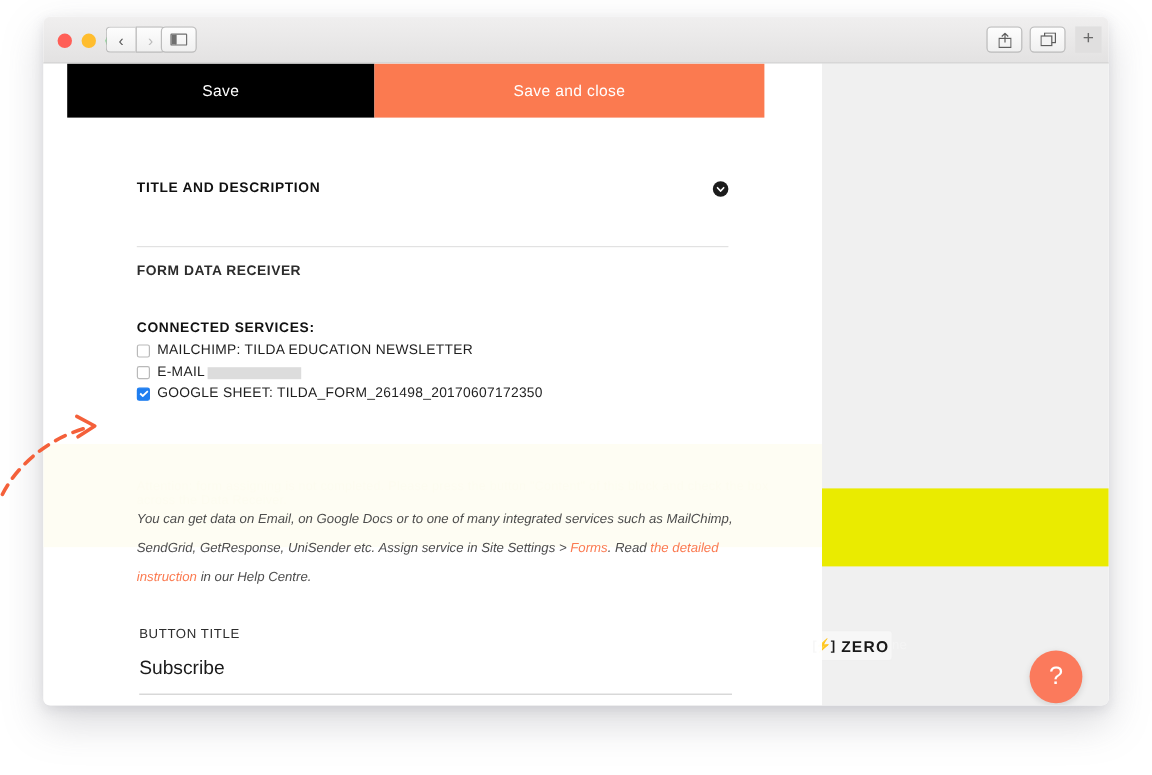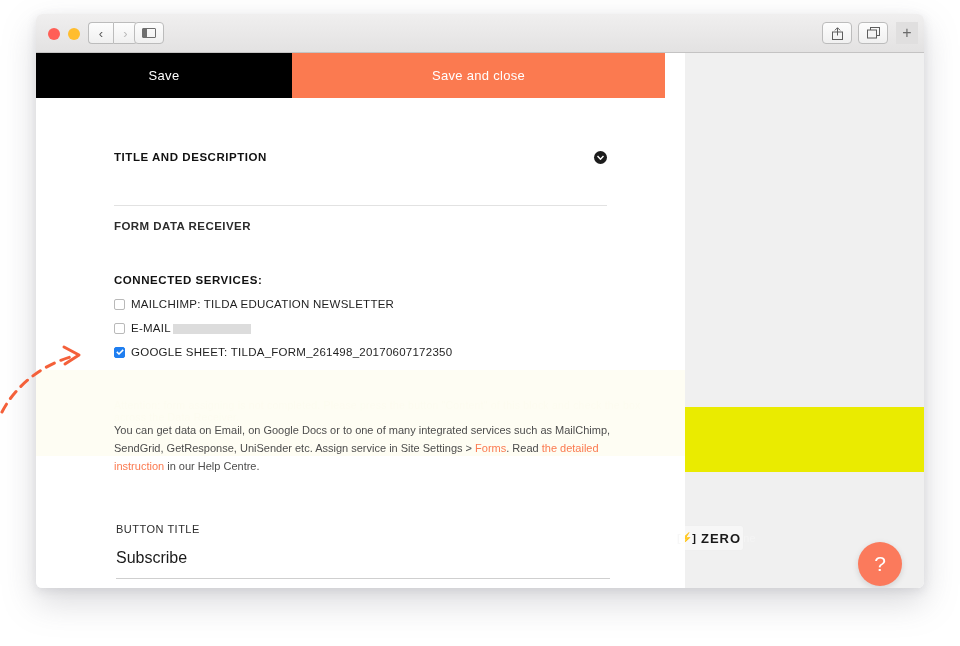--- a/index.html
+++ b/index.html
@@ -156,24 +156,24 @@
     position: absolute; left: 0; top: 0;
     width: 649px; height: 535px;
     background: rgba(255,255,255,0.965);
   }
 
   #action-bar { display: flex; height: 45px; }
   #save-button {
     width: 256px; height: 45px;
     background: #000000; color: #ffffff;
     display: flex; align-items: center; justify-content: center;
-    font-size: 13px; letter-spacing: .3px;
+    font-size: 13px; letter-spacing: .3px; margin-left: 20px;
   }
   #save-close-button {
-    width: 373px; height: 45px;
+    width: 325px; height: 45px;
     background: #fb7a50; color: #ffffff;
     display: flex; align-items: center; justify-content: center;
     font-size: 13px; letter-spacing: .3px;
   }
 
   #form-body { position: relative; padding: 0 78px; }
 
   .section-row {
     display: flex; align-items: flex-start; justify-content: space-between;
     height: 55px;
@@ -193,26 +193,26 @@
   #receiver-row {
     display: flex; align-items: center;
     height: 40px; margin-top: 0px; font-weight: bold;
   }
   #receiver-label {
     font-size: 11.5px; color: #2c2c2c; letter-spacing: .45px;
   }
 
   #connected-heading {
     font-size: 11.5px; font-weight: bold; color: #111111;
-    letter-spacing: .55px; margin-top: 28px;
+    letter-spacing: .55px; margin-top: 22px;
   }
 
   .service-row {
     display: flex; align-items: center;
-    margin-top: 12px;
+    margin-top: 6px;
   }
   .cbx {
     width: 11px; height: 11px; border-radius: 2px;
     border: 1px solid #b9b9b9; background: #ffffff;
     flex: 0 0 auto; margin-right: 6px;
   }
   .cbx.checked {
     background: #1f7ef0; border-color: #1f7ef0;
     display: flex; align-items: center; justify-content: center;
   }
@@ -236,21 +236,21 @@
   }
   #attention-text {
     position: absolute; left: 78px; top: 29px;
     width: 560px;
     font-size: 10.5px; color: #fdfcf0; letter-spacing: .2px;
   }
 
   #helper-text {
     position: absolute; left: 78px; top: 368px;
     width: 500px;
-    font-size: 11px; line-height: 18px; color: #4d4d4d;
+    font-size: 11px; line-height: 24px; color: #4d4d4d; font-style: italic;
   }
   .link { color: #fb7a50; }
 
   #button-title-block { position: absolute; left: 80px; top: 470px; width: 494px; }
   #button-title-label {
     font-size: 11px; color: #2c2c2c; letter-spacing: .5px;
   }
   #button-title-value {
     margin-top: 14px; padding-bottom: 11px;
     font-size: 16px; color: #1b1b1b;

